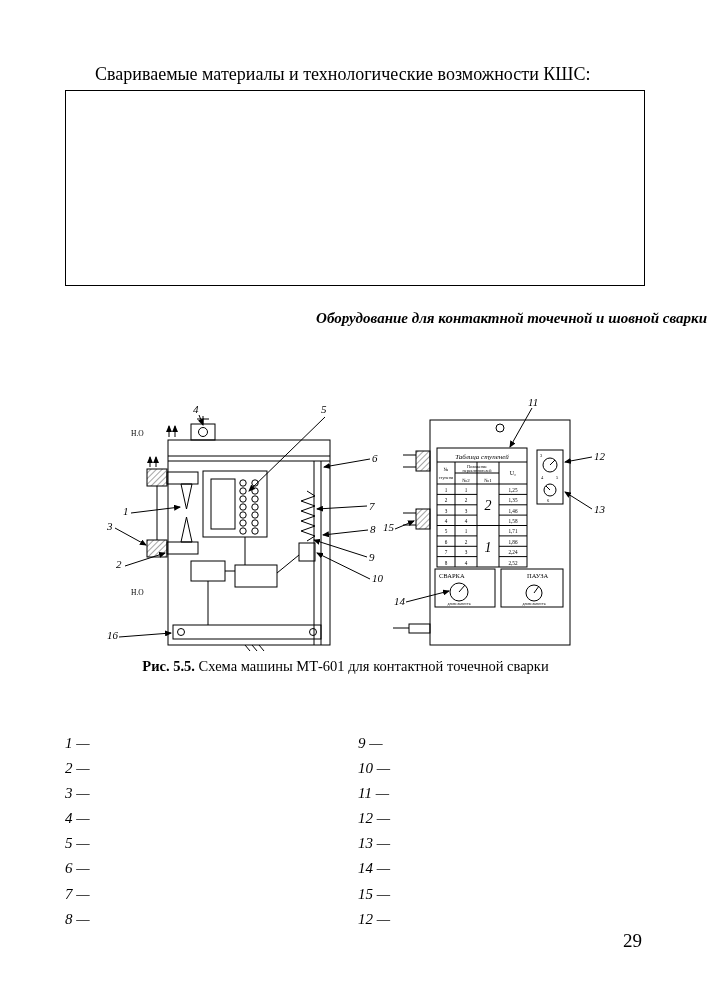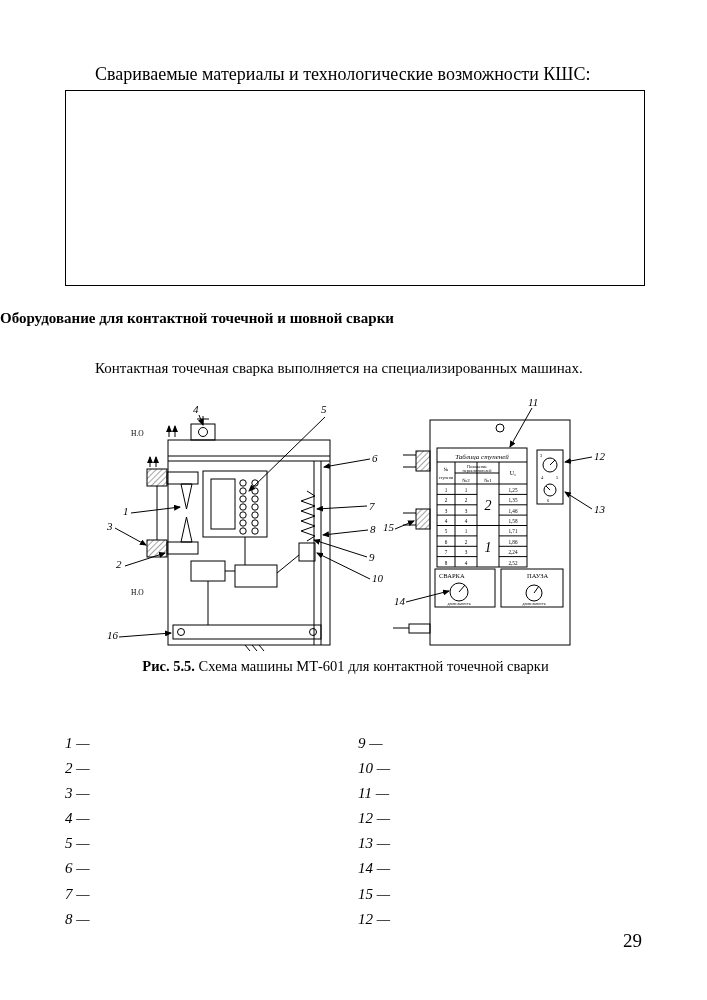--- a/index.html
+++ b/index.html
@@ -2,21 +2,21 @@
 <html><head>
 <meta charset="utf-8">
 <style>
   * { margin:0; padding:0; box-sizing:border-box; }
   html,body { background:#ffffff; }
   body { width:707px; height:1000px; font-family:"Liberation Serif","DejaVu Serif",serif; color:#000; }
   .page { position:relative; width:707px; height:1000px; background:#fff; overflow:hidden; }
 
   .para1 { position:absolute; left:95px; top:64px; font-size:18px; }
   .blank-box { position:absolute; left:65px; top:90px; width:580px; height:196px; border:1px solid #000; background:#fff; }
-  .heading { position:absolute; left:0; top:310px; width:707px; text-align:left; font-size:15px; font-weight:bold; }
+  .heading { position:absolute; left:0; top:310px; width:707px; text-align:right; font-size:15px; font-weight:bold; font-style:italic; }
   .para2 { position:absolute; left:95px; top:360px; font-size:15px; }
 
   svg.figure { position:absolute; left:85px; top:393px; }
   svg text { font-family:"Liberation Serif","DejaVu Serif",serif; }
 
   .caption { position:absolute; left:0; top:658px; width:691px; text-align:center; font-size:14.5px; }
   .caption .b { font-weight:bold; }
 
   .parts-title { position:absolute; left:95px; top:705px; font-size:15px; }
   .parts-col { position:absolute; font-size:15px; font-style:italic; }
@@ -30,21 +30,20 @@
 <body>
 
 <div class="page">
 
   <p class="para1">Свариваемые материалы и технологические возможности КШС:</p>
 
   <div class="blank-box"></div>
 
   <h3 class="heading">Оборудование для контактной точечной и шовной сварки</h3>
 
-  <p class="para2">Контактная точечная сварка выполняется на специализированных машинах.</p>
 
   <svg class="figure" width="535" height="262" viewBox="0 0 535 262">
     <defs>
       <marker id="arw" markerWidth="7" markerHeight="6" refX="6" refY="3" orient="auto">
         <path d="M0,0 L7,3 L0,6 Z" fill="#000"></path>
       </marker>
       <pattern id="hatch" width="4" height="4" patternUnits="userSpaceOnUse" patternTransform="rotate(45)">
         <line x1="0" y1="0" x2="0" y2="4" stroke="#000" stroke-width="0.7"></line>
       </pattern>
     </defs>

